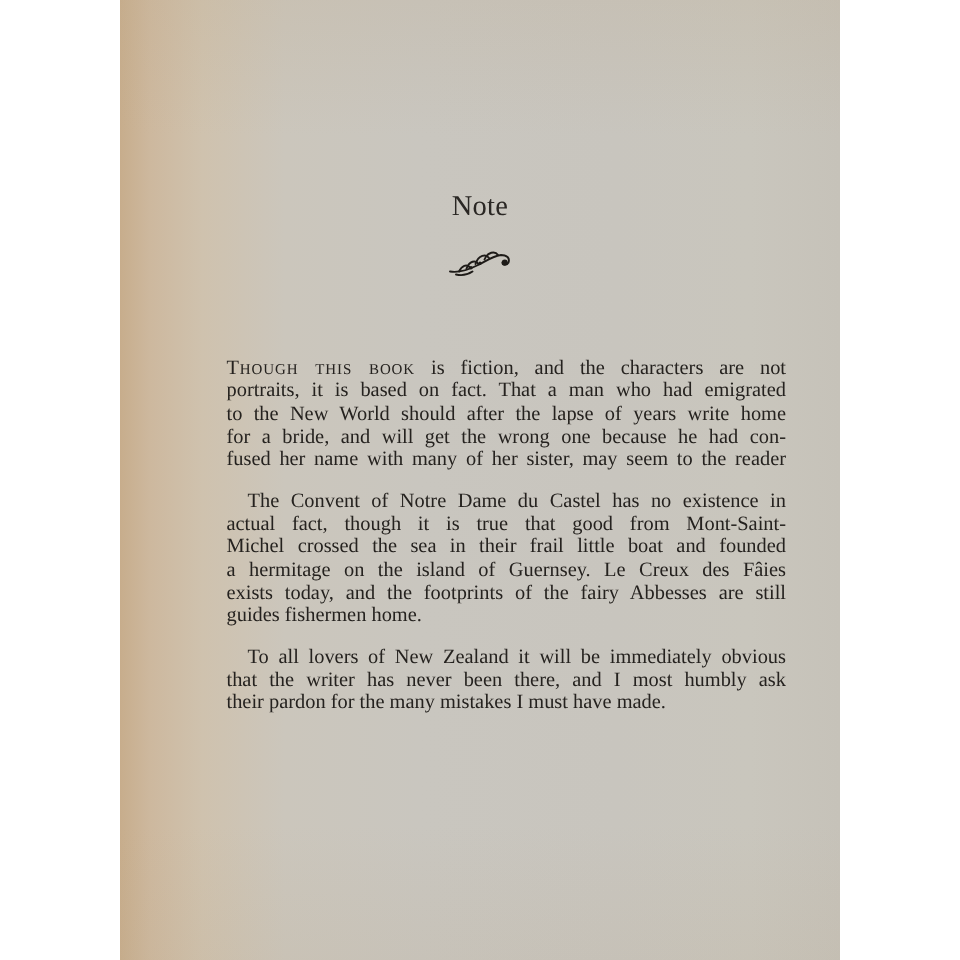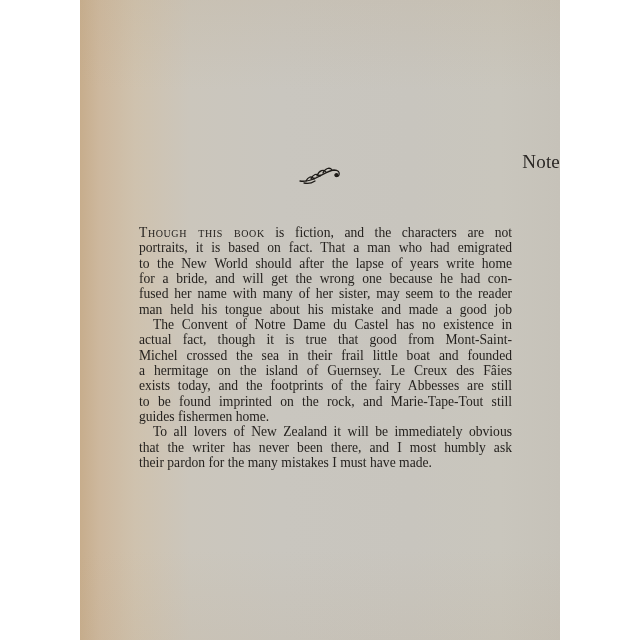--- a/index.html
+++ b/index.html
@@ -42,27 +42,26 @@
       background:
         linear-gradient(to bottom, rgba(190,170,140,0.18) 0px, rgba(190,170,140,0) 90px),
         linear-gradient(to top, rgba(185,165,135,0.12) 0px, rgba(185,165,135,0) 90px);
       pointer-events: none;
     }
     .title {
       position: absolute;
       left: 0;
       top: 127px;
       width: 480px;
-      text-align: right;
+      text-align: center;
       font-family: "Liberation Serif", "DejaVu Serif", serif;
       font-size: 19px;
       color: #2a2724;
       letter-spacing: 0.2px;
       z-index: 1;
-      margin-top: 24px;
     }
     .ornament {
       position: absolute;
       left: 218px;
       top: 164px;
       width: 44px;
       height: 22px;
       z-index: 1;
     }
     .body-text {
@@ -70,21 +69,21 @@
       left: 59px;
       top: 225px;
       width: 373px;
       font-family: "Liberation Serif", "DejaVu Serif", serif;
       font-size: 13.6px;
       line-height: 15.35px;
       color: #25221f;
       z-index: 1;
     }
     .body-text p {
-      margin: 0;
+      margin: 12px;
       text-align: justify;
       text-align-last: left;
       hyphens: manual;
       font-family: Liberation Serif, serif;
     }
     .line {
       display: block;
       white-space: nowrap;
       text-align: justify;
       text-align-last: justify;
@@ -124,29 +123,27 @@
       <circle cx="22" cy="11.5" r="1.1" fill="#1e1b18"></circle>
     </svg>
 
     <div class="body-text">
       <p>
         <span class="line"><span class="smallcaps">Though this book</span><span> is fiction, and the characters are not</span></span>
         <span class="line">portraits, it is based on fact. That a man who had emigrated</span>
         <span class="line">to the New World should after the lapse of years write home</span>
         <span class="line">for a bride, and will get the wrong one because he had con-</span>
         <span class="line">fused her name with many of her sister, may seem to the reader</span>
-        <span class="line">man held his tongue about his mistake and made a good job</span>
       </p>
       <p>
         <span class="line indent">The Convent of Notre Dame du Castel has no existence in</span>
         <span class="line">actual fact, though it is true that good from Mont-Saint-</span>
         <span class="line">Michel crossed the sea in their frail little boat and founded</span>
         <span class="line">a hermitage on the island of Guernsey. Le Creux des Fâies</span>
         <span class="line">exists today, and the footprints of the fairy Abbesses are still</span>
-        <span class="line">to be found imprinted on the rock, and Marie-Tape-Tout still</span>
         <span class="line last">guides fishermen home.</span>
       </p>
       <p>
         <span class="line indent">To all lovers of New Zealand it will be immediately obvious</span>
         <span class="line">that the writer has never been there, and I most humbly ask</span>
         <span class="line last">their pardon for the many mistakes I must have made.</span>
       </p>
     </div>
 
   </div>

